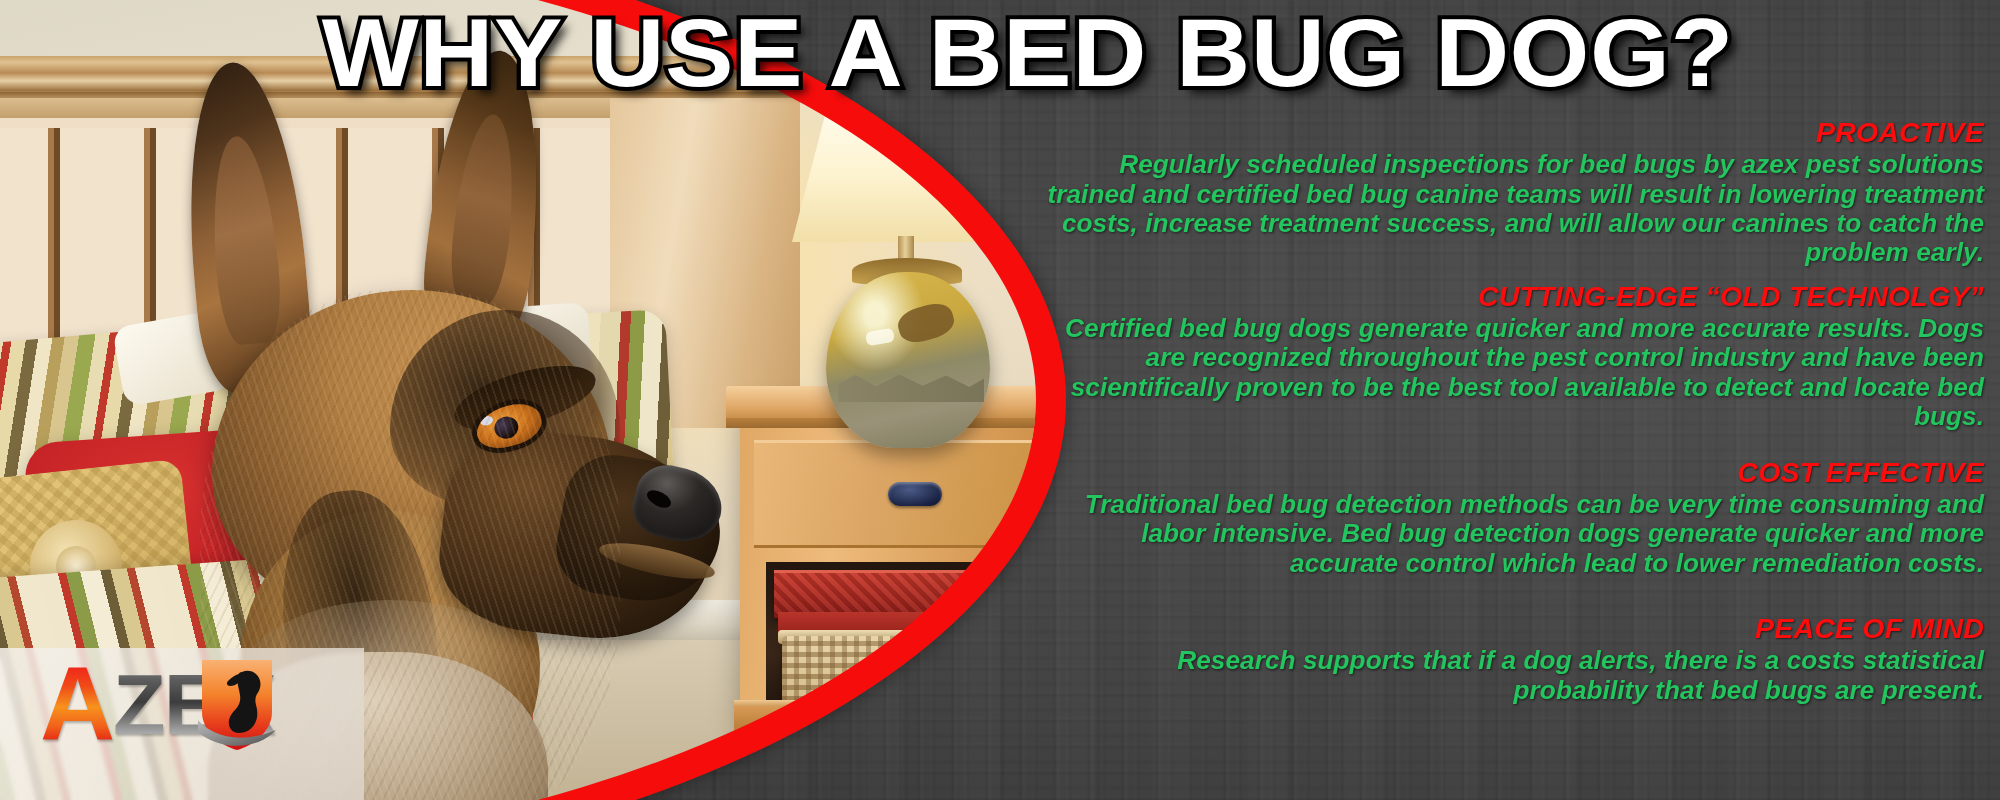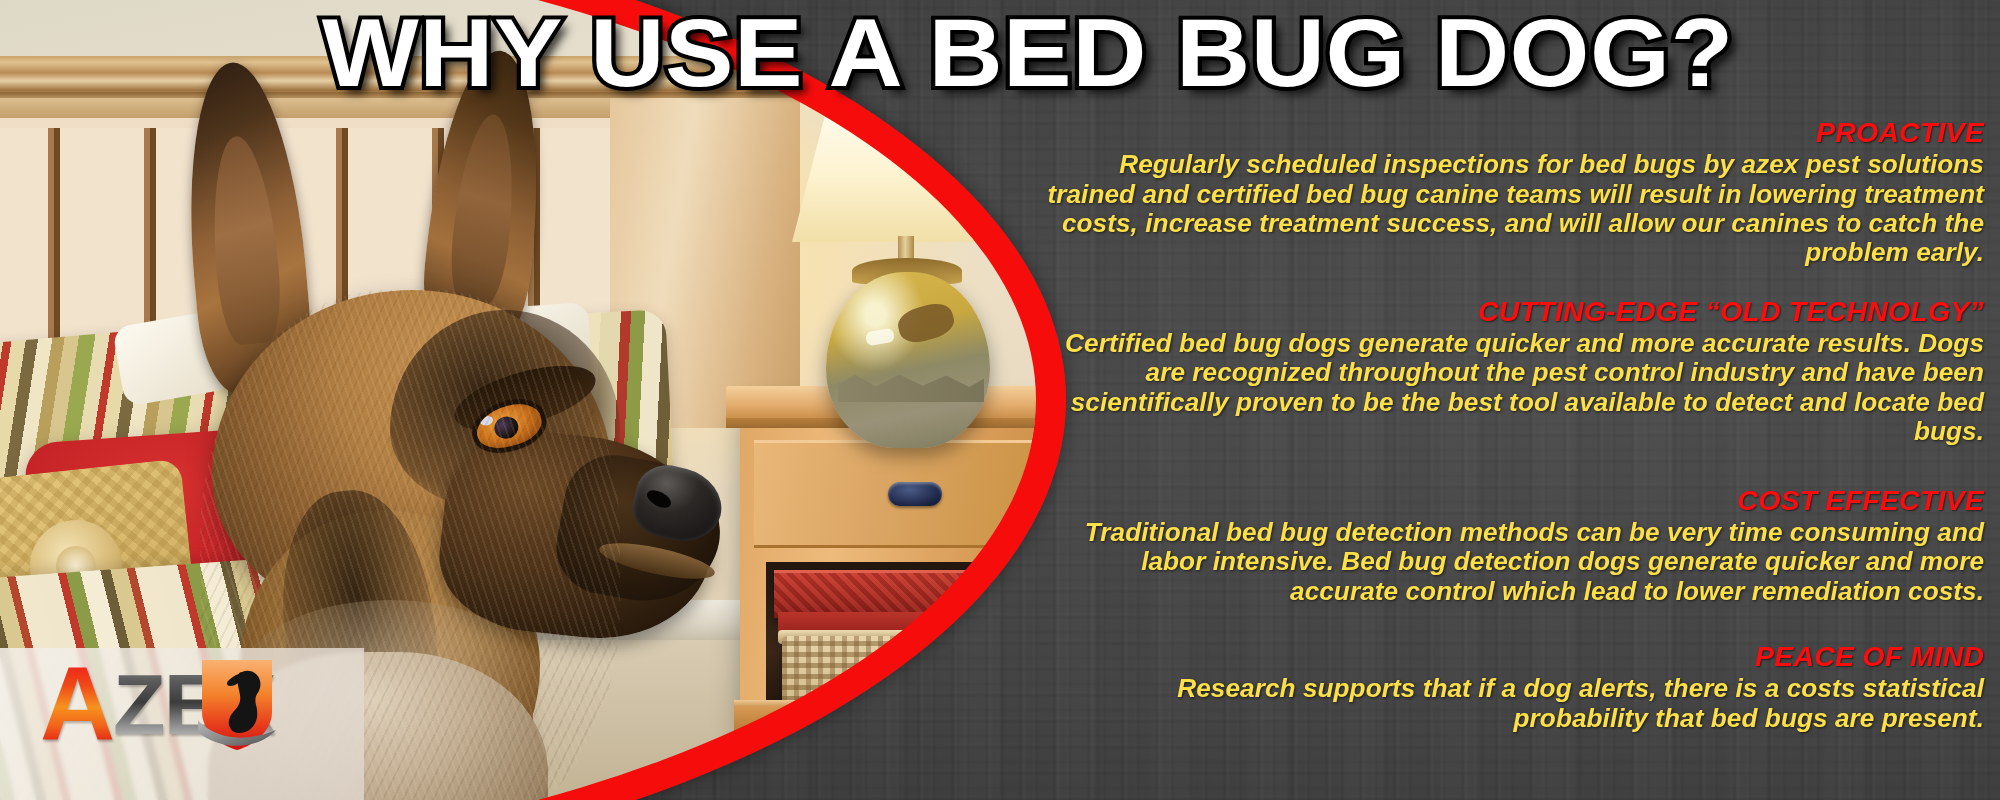--- a/index.html
+++ b/index.html
@@ -253,26 +253,26 @@
   
   .col{position:absolute;right:16px;top:118px;width:938px;text-align:right;}
   .sec{margin-bottom:11px;}
   .sec-h{
     color:#fb0d0d;font-weight:700;font-style:italic;font-size:28.5px;
     line-height:1.02;letter-spacing:.2px;margin:0 0 3px 0;
     font-family:"Liberation Sans Narrow","Liberation Sans",sans-serif;
     text-shadow:1px 1px 2px rgba(0,0,0,.55);white-space:nowrap;
   }
   .sec-b{
-    color:#fde047;font-weight:700;font-style:italic;font-size:26.2px;line-height:1.125;
+    color:#22c55e;font-weight:700;font-style:italic;font-size:26.2px;line-height:1.125;
     font-family:"Liberation Sans Narrow","Liberation Sans",sans-serif;
     text-shadow:1px 1px 3px rgba(0,0,0,.65);margin:0;letter-spacing:.05px;
   }
-  .sec.s1{margin-bottom:29px;}
-  .sec.s2{margin-bottom:39px;}
+  .sec.s1{margin-bottom:14px;}
+  .sec.s2{margin-bottom:26px;}
   .sec.s3{margin-bottom:36px;text-align:right;}
 
   
   .logo-plate{
     position:absolute;left:0;top:648px;width:364px;height:152px;
     background:linear-gradient(120deg,rgba(244,240,234,.88),rgba(236,230,222,.80) 55%,rgba(222,214,204,.82));
     backdrop-filter:blur(2px);
   }
   .logo-in{position:absolute;left:0;top:648px;width:364px;height:152px;}
   .azex{

